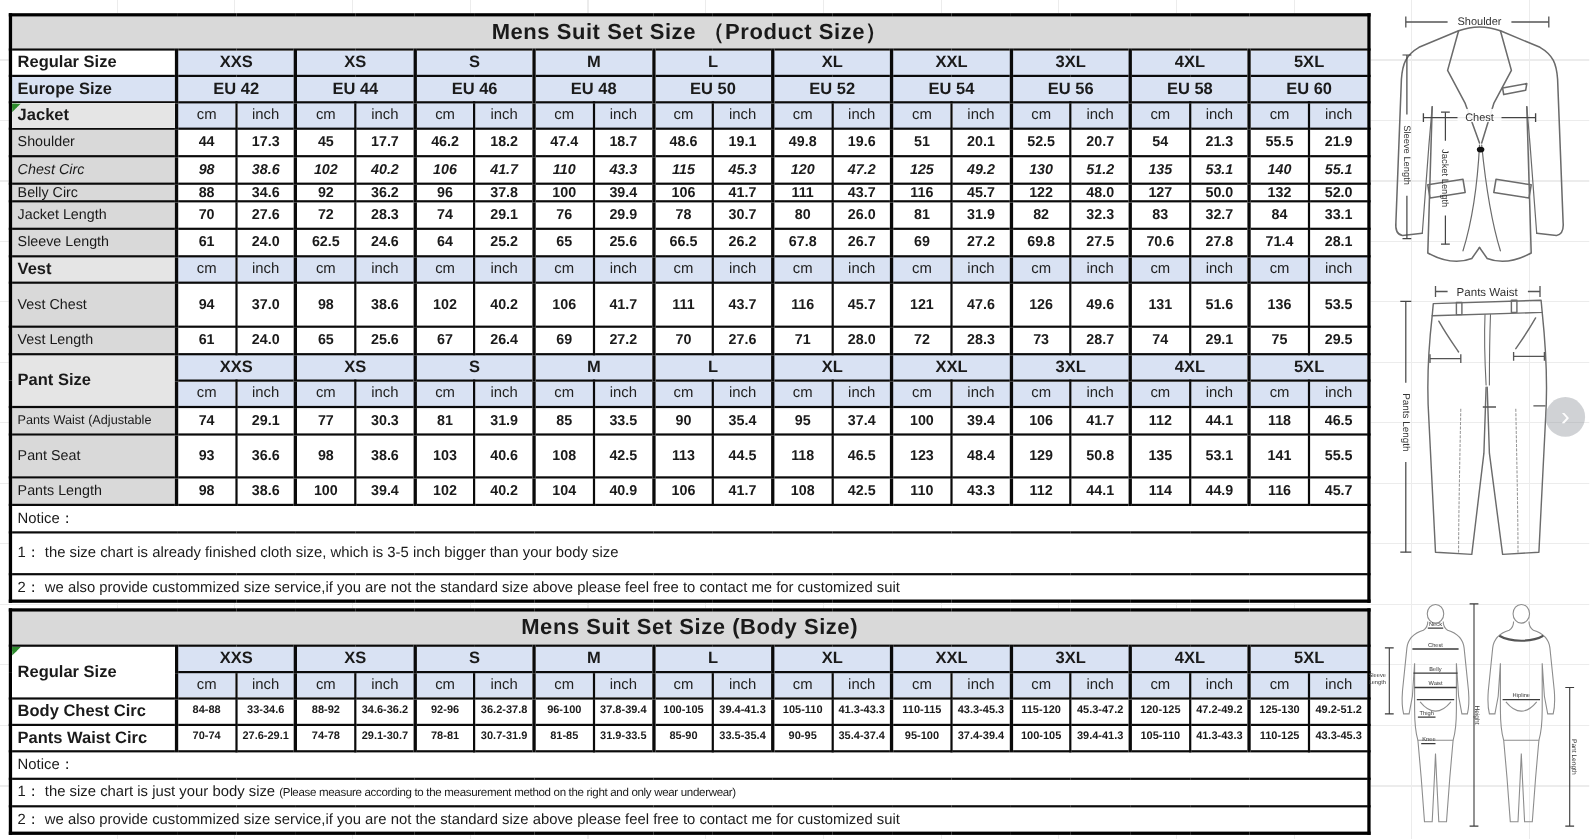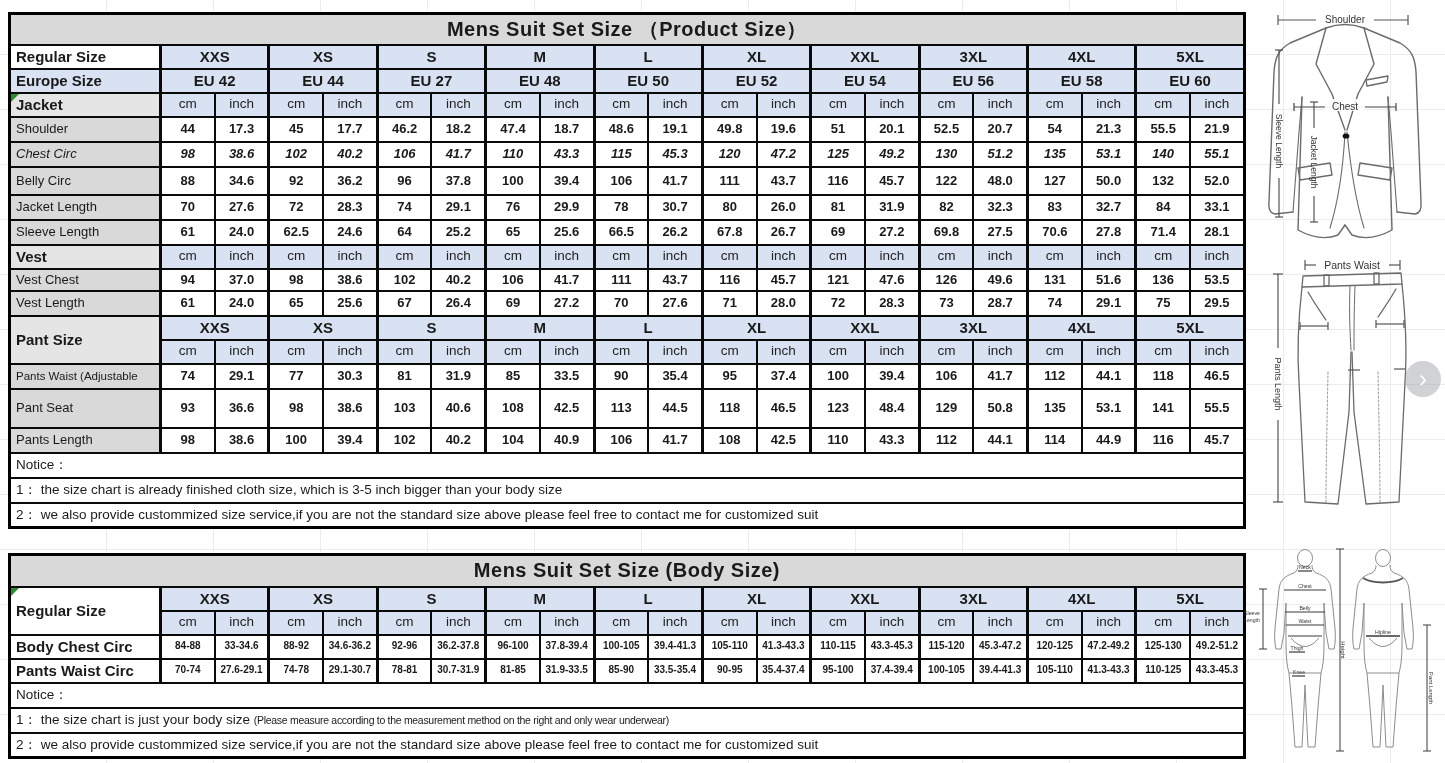--- a/index.html
+++ b/index.html
@@ -82,21 +82,21 @@
           <td class="sz pl" colspan="2">XL</td>
           <td class="sz pl" colspan="2">XXL</td>
           <td class="sz pl" colspan="2">3XL</td>
           <td class="sz pl" colspan="2">4XL</td>
           <td class="sz pl" colspan="2">5XL</td>
         </tr>
         <tr style="height: 24px;">
           <td class="lbl b blue">Europe Size</td>
           <td class="sz pl" colspan="2">EU 42</td>
           <td class="sz pl" colspan="2">EU 44</td>
-          <td class="sz pl" colspan="2">EU 27</td>
+          <td class="sz pl" colspan="2">EU 46</td>
           <td class="sz pl" colspan="2">EU 48</td>
           <td class="sz pl" colspan="2">EU 50</td>
           <td class="sz pl" colspan="2">EU 52</td>
           <td class="sz pl" colspan="2">EU 54</td>
           <td class="sz pl" colspan="2">EU 56</td>
           <td class="sz pl" colspan="2">EU 58</td>
           <td class="sz pl" colspan="2">EU 60</td>
         </tr>
         <tr style="height: 24px;">
           <td class="lbl b gtri">Jacket</td>
@@ -160,21 +160,21 @@
           <td class="v">47.2</td>
           <td class="v pl">125</td>
           <td class="v">49.2</td>
           <td class="v pl">130</td>
           <td class="v">51.2</td>
           <td class="v pl">135</td>
           <td class="v">53.1</td>
           <td class="v pl">140</td>
           <td class="v">55.1</td>
         </tr>
-        <tr style="height: 28px; margin-left: 20px;">
+        <tr style="height: 16px; margin-left: 20px;">
           <td class="lbl rl">Belly Circ</td>
           <td class="v pl">88</td>
           <td class="v">34.6</td>
           <td class="v pl">92</td>
           <td class="v">36.2</td>
           <td class="v pl">96</td>
           <td class="v">37.8</td>
           <td class="v pl">100</td>
           <td class="v">39.4</td>
           <td class="v pl">106</td>
@@ -252,21 +252,21 @@
           <td class="u">inch</td>
           <td class="u pl">cm</td>
           <td class="u">inch</td>
           <td class="u pl">cm</td>
           <td class="u">inch</td>
           <td class="u pl">cm</td>
           <td class="u">inch</td>
           <td class="u pl">cm</td>
           <td class="u">inch</td>
         </tr>
-        <tr style="height: 22px;">
+        <tr style="height: 40px;">
           <td class="lbl rl">Vest Chest</td>
           <td class="v pl">94</td>
           <td class="v">37.0</td>
           <td class="v pl">98</td>
           <td class="v">38.6</td>
           <td class="v pl">102</td>
           <td class="v">40.2</td>
           <td class="v pl">106</td>
           <td class="v">41.7</td>
           <td class="v pl">111</td>
@@ -405,21 +405,21 @@
           <td class="v pl">112</td>
           <td class="v">44.1</td>
           <td class="v pl">114</td>
           <td class="v">44.9</td>
           <td class="v pl">116</td>
           <td class="v">45.7</td>
         </tr>
         <tr style="height: 25px;">
           <td class="n" colspan="21">Notice：</td>
         </tr>
-        <tr style="height: 25px;">
+        <tr style="height: 38px;">
           <td class="n" colspan="21">1： the size chart is already finished cloth size, which is 3-5 inch bigger than your body size</td>
         </tr>
         <tr style="height: 25px;">
           <td class="n" colspan="21">2： we also provide custommized size service,if you are not the standard size above please feel free to contact me for customized suit</td>
         </tr>
       </tbody>
   </table>
 
   <table class="sizetable" id="btable">
     <colgroup>

